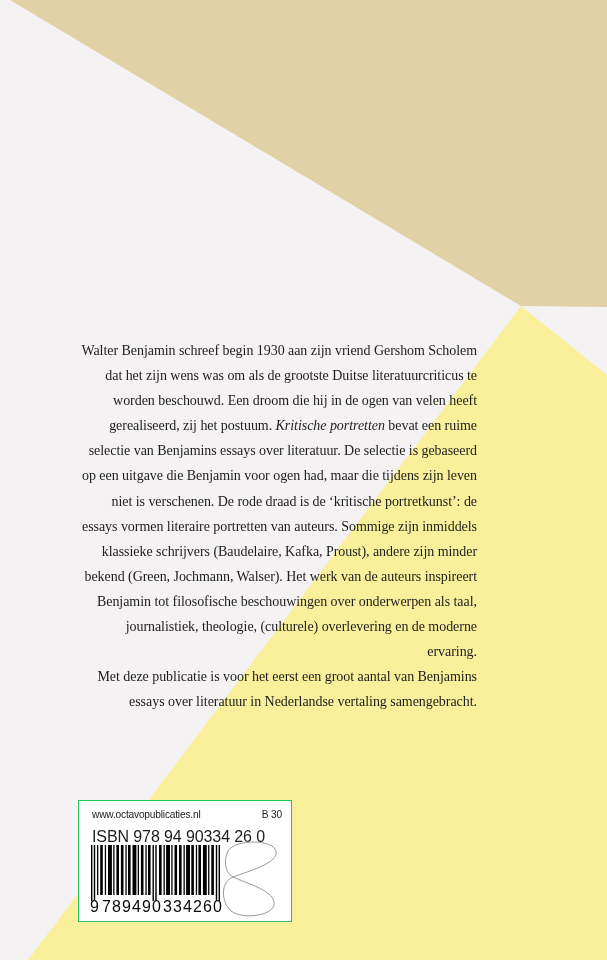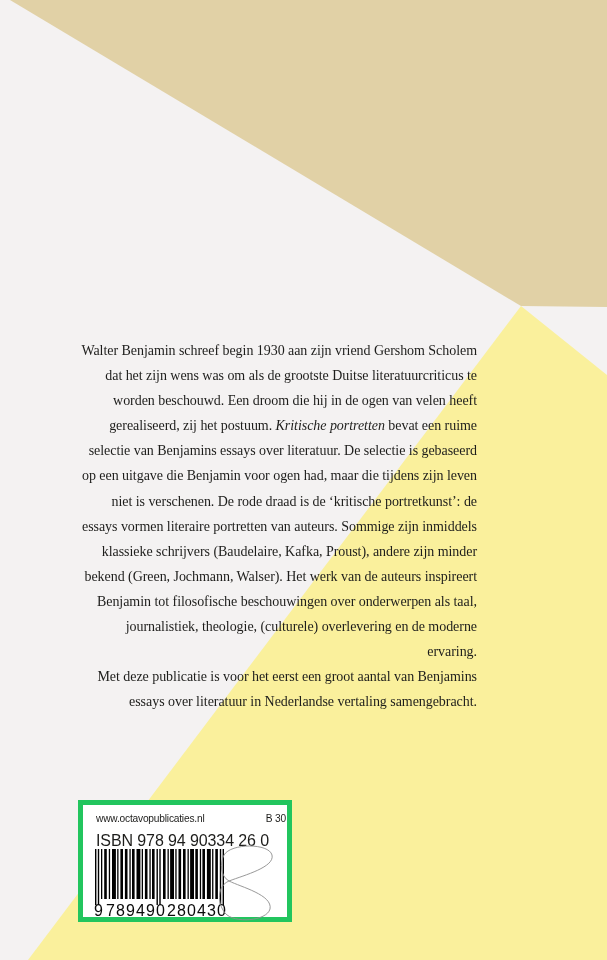--- a/index.html
+++ b/index.html
@@ -52,21 +52,21 @@
   }
 
   
   .barcode-panel {
     position: absolute;
     left: 78px;
     top: 800px;
     width: 214px;
     height: 122px;
     background: #ffffff;
-    border: 5px solid #22c55e;
+    border: 1px solid #22c55e;
     box-sizing: border-box;
     z-index: 6;
     font-family: "Liberation Sans", "DejaVu Sans", sans-serif;
     color: #1d1d1b;
   }
   .bc-toprow {
     position: absolute;
     left: 13px;
     top: 8px;
     width: 190px;
@@ -185,21 +185,21 @@
         <rect x="124.8" y="0" width="1.4" height="56"></rect>
         <rect x="127.6" y="0" width="1.4" height="56"></rect>
       </g>
     </svg>
 
     <div class="bc-digits">
       <span class="lead">9</span>
       <span class="gap"></span>
       <span class="grp">789490</span>
       <span class="gap"></span>
-      <span class="grp">280430</span>
+      <span class="grp">334260</span>
     </div>
 
     <svg class="bc-logo" viewBox="0 0 64 82" aria-hidden="true">
       <g fill="none" stroke="#8d8d8d" stroke-width="0.9">
         <path d="M9 14 C 16 2, 54 2, 57 14 C 60 26, 30 34, 14 40
                  C 2 45, 2 62, 10 72 C 19 83, 52 80, 55 68
                  C 58 54, 26 46, 14 40 C 5 35, 5 22, 9 14 Z"></path>
       </g>
     </svg>
 

